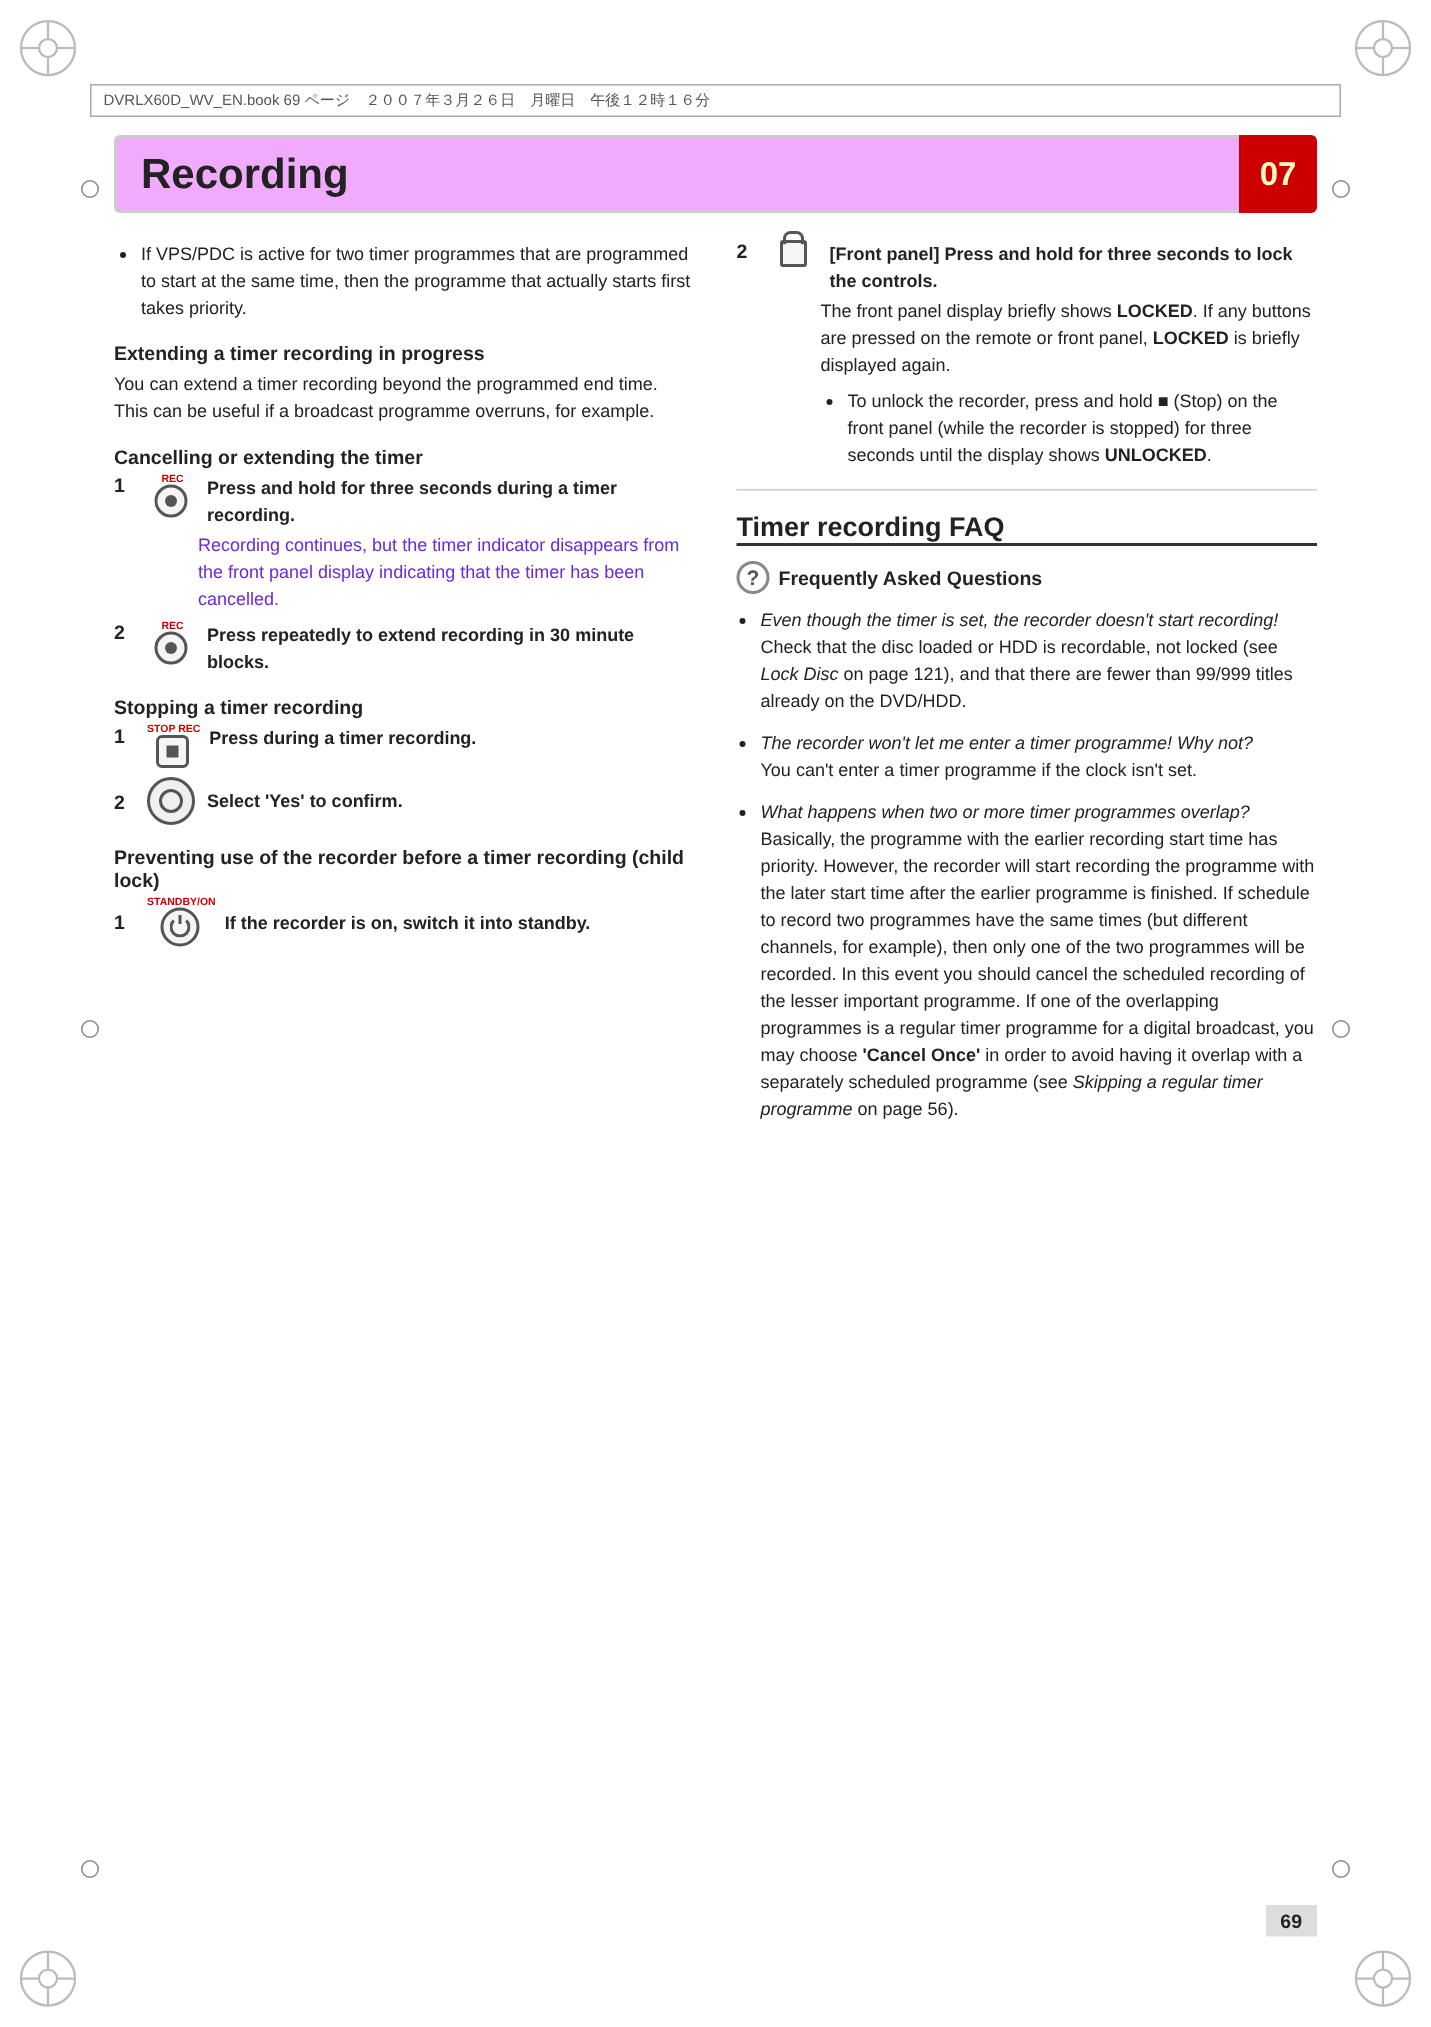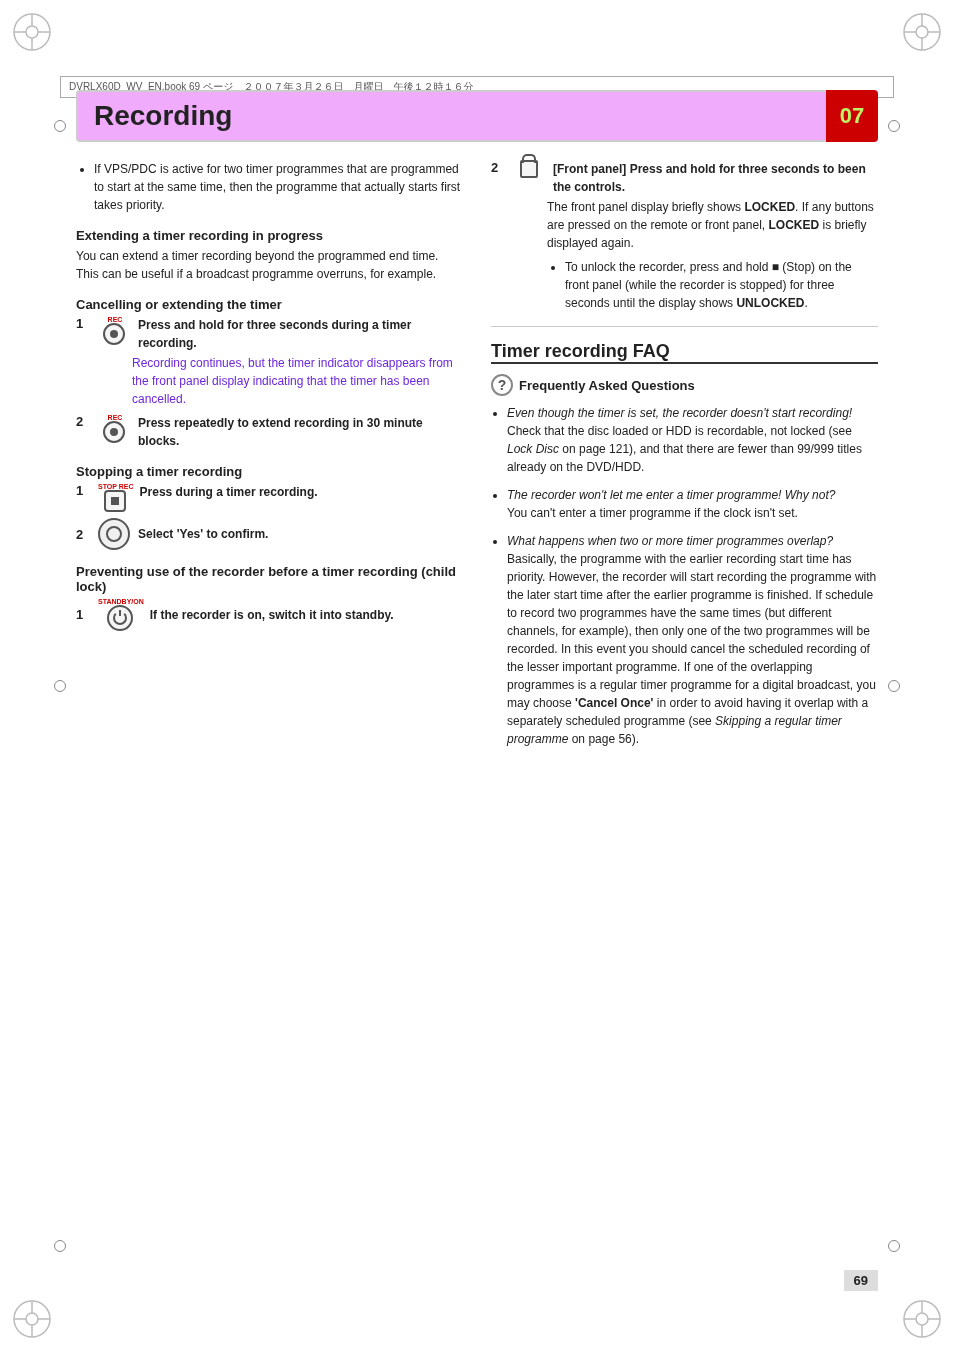--- a/index.html
+++ b/index.html
@@ -21,21 +21,21 @@
     }
     .corner svg { width: 100%; height: 100%; }
     .corner-tl { top: 8px; left: 8px; }
     .corner-tr { top: 8px; right: 8px; }
     .corner-bl { bottom: 8px; left: 8px; }
     .corner-br { bottom: 8px; right: 8px; }
 
     
     .top-bar {
       position: absolute;
-      top: 76px;
+      top: 56px;
       left: 60px;
       right: 60px;
       height: 22px;
       border: 1px solid #aaa;
       display: flex;
       align-items: center;
       padding: 0 8px;
       font-size: 10px;
       color: #555;
       background: #fff;
@@ -78,21 +78,21 @@
       border-right: none;
       padding: 8px 16px;
       font-size: 28px;
       font-weight: bold;
       background: #f0abfc;
       border-radius: 4px 0 0 4px;
     }
     .chapter-number-box {
       width: 52px;
       background: #c00;
-      color: #bef264;
+      color: #fef9c3;
       font-size: 22px;
       font-weight: bold;
       display: flex;
       align-items: center;
       justify-content: center;
       border-radius: 0 4px 4px 0;
     }
 
     
     .two-col {
@@ -508,21 +508,21 @@
 
     <div class="right-col">
 
       <div class="step-wrap">
         <div class="step-row">
           <span class="step-num">2</span>
           <div class="step-icon-wrap">
             <span class="lock-icon"></span>
           </div>
           <div class="step-content">
-            <b>[Front panel] Press and hold for three seconds to been the controls.</b>
+            <b>[Front panel] Press and hold for three seconds to lock the controls.</b>
           </div>
         </div>
         <div style="font-size:12px;line-height:1.5;margin-left:56px;color:#222;">
           <span>The front panel display briefly shows </span><b>LOCKED</b><span>. If any buttons are pressed on the remote or front panel, </span><b>LOCKED</b><span> is briefly displayed again.</span>
         </div>
         <div class="bullet-intro" style="margin-left:56px;margin-top:6px;">
           <ul>
               <li><span>To unlock the recorder, press and hold ■ (Stop) on the front panel (while the recorder is stopped) for three seconds until the display shows </span><b>UNLOCKED</b>.</li>
             </ul>
         </div>

